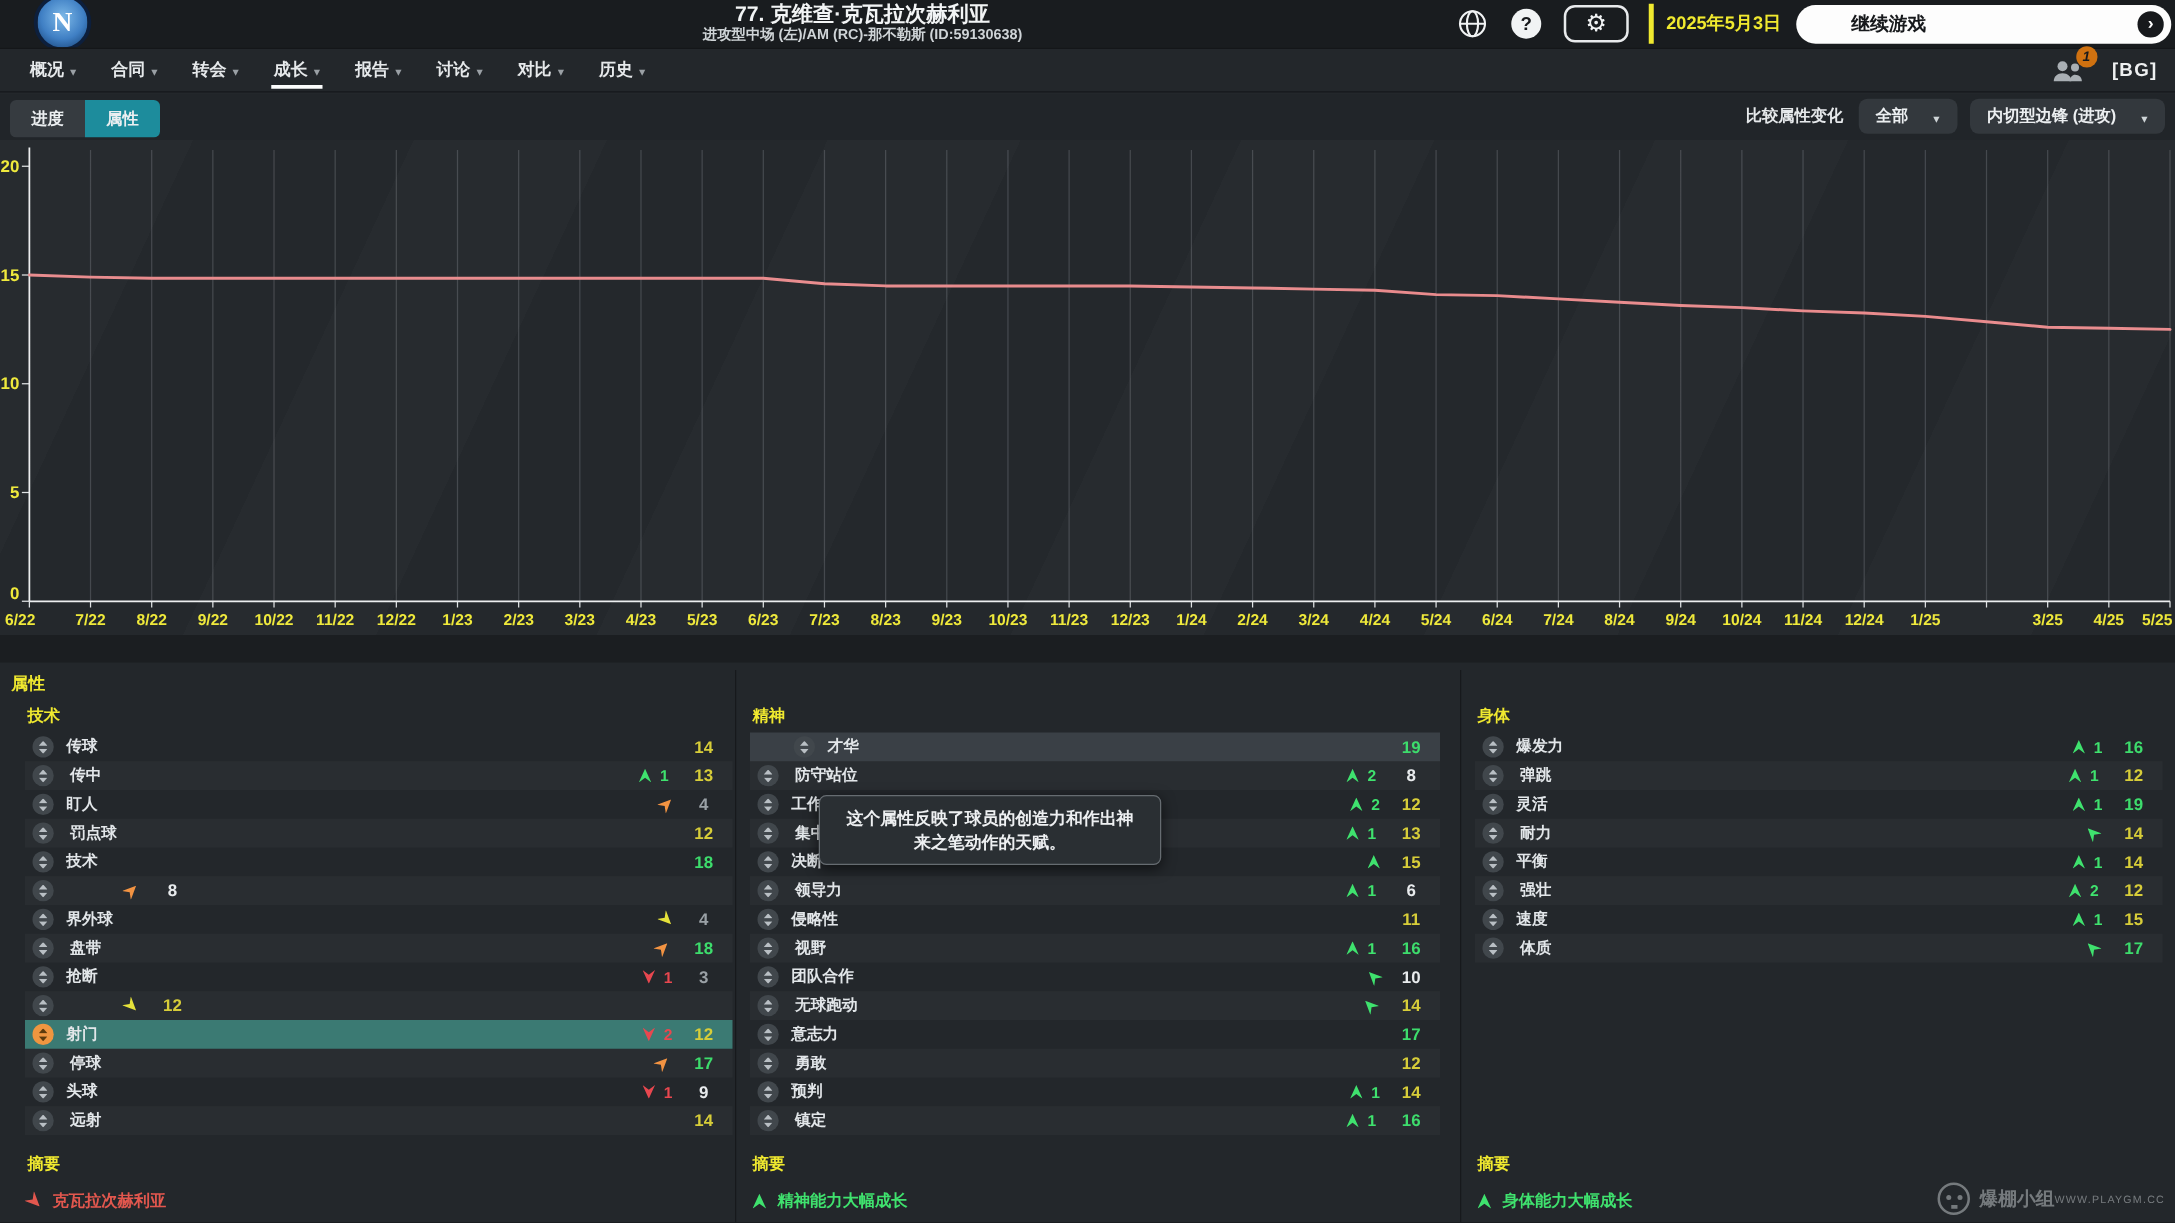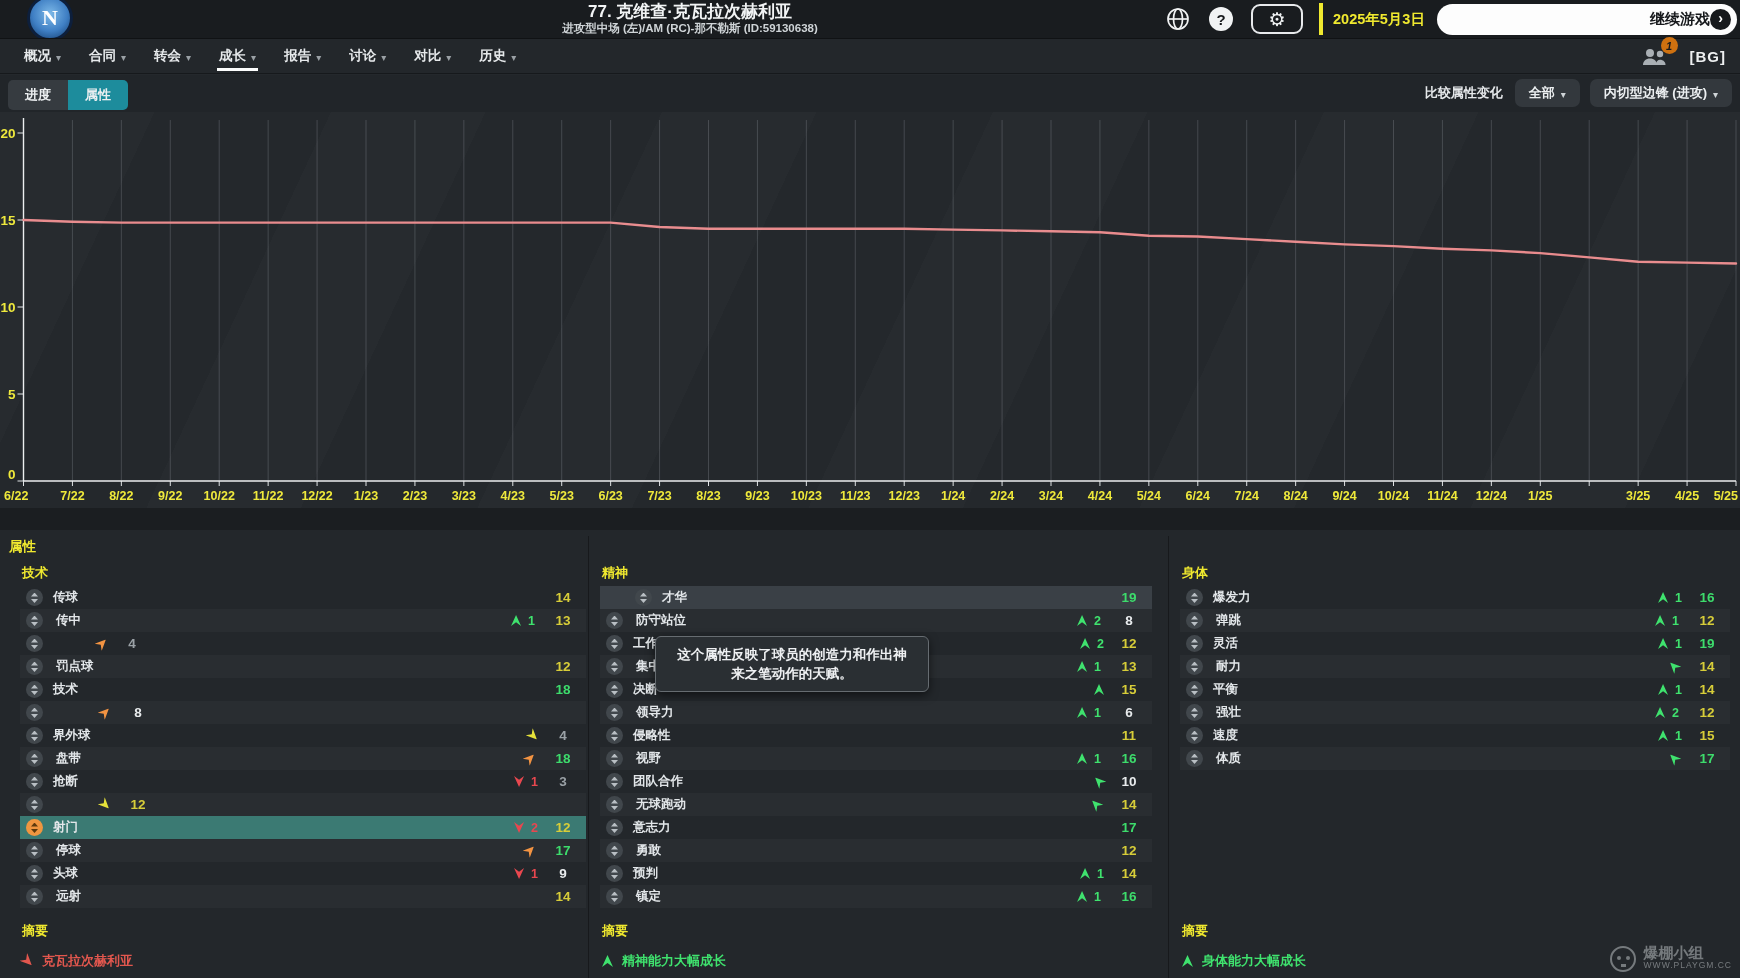--- a/index.html
+++ b/index.html
@@ -22,21 +22,21 @@
   .icon-help{width:24px;height:24px;border-radius:50%;background:#f1f3f4;color:#17191c;
       font-weight:bold;font-size:15px;margin-right:18px;}
   .icon-help::after{content:"?";}
   .icon-gear{width:52px;height:30px;border:2px solid #e8eaec;border-radius:9px;color:#f1f3f4;
       font-size:19px;margin-right:16px;}
   .icon-gear::after{content:"\2699";}
   .date-bar{width:4px;height:32px;background:#f0e92f;margin-right:10px;}
   .game-date{width:104px;font-size:14.5px;font-weight:bold;color:#f0e92f;line-height:16px;}
   .continue-btn{display:flex;align-items:center;justify-content:space-between;width:300px;height:31px;
       background:#fdfdfd;border:none;border-radius:16px;margin-right:3px;padding:0 6px 0 0;cursor:pointer;}
-  .continue-btn span.lbl{flex:1;text-align:right;font-size:15px;font-weight:bold;color:#17191c;
+  .continue-btn span.lbl{flex:1;text-align:left;font-size:15px;font-weight:bold;color:#17191c;
       font-family:inherit;padding-left:44px;}
   .cont-chevron{width:21px;height:21px;border-radius:50%;background:#17191c;color:#fff;
       display:inline-flex;align-items:center;justify-content:center;font-size:14px;font-weight:bold;}
   .cont-chevron::after{content:"\203A";margin-top:-2px;}
   
   .navbar{position:absolute;left:0;top:38px;width:1740px;height:36px;background:#23272b;
       border-top:1px solid #101214;border-bottom:1px solid #16191c;}
   .nav-tabs{position:absolute;left:10px;top:0;height:100%;display:flex;}
   .nav-tab{position:relative;display:flex;align-items:center;padding:0 14px;cursor:pointer;
       font-size:13.5px;font-weight:bold;color:#e6e9eb;}
@@ -48,21 +48,21 @@
       background:#cf7110;color:#17191c;font-size:11px;font-weight:bold;display:flex;
       align-items:center;justify-content:center;}
   .bg-tag{font-size:15px;font-weight:bold;color:#eef0f1;letter-spacing:1px;cursor:pointer;}
   
   .subnav{position:absolute;left:0;top:75px;width:1740px;height:37px;background:#212529;}
   .seg{position:absolute;left:8px;top:5px;display:flex;border-radius:5px;overflow:hidden;}
   .seg-tab{padding:6px 17px;font-size:13px;font-weight:bold;color:#eceff1;background:#363b40;cursor:pointer;}
   .seg-tab.active{background:#1d8c9c;}
   .filters{position:absolute;right:8px;top:4px;display:flex;align-items:center;gap:10px;}
   .cmp-label{font-size:13px;font-weight:bold;color:#e6e9eb;margin-right:2px;}
-  .pill{display:flex;align-items:center;gap:6px;height:28px;padding:12px 14px;border:none;
+  .pill{display:flex;align-items:center;gap:20px;height:28px;padding:12px 14px;border:none;
       border-radius:7px;background:#33383d;color:#eceff1;font-size:13px;font-weight:bold;
       font-family:inherit;cursor:pointer;}
   .pill .caret::after{content:"\25BE";font-size:10px;color:#cfd4d7;}
   
   .chart{position:absolute;left:0;top:112px;width:1740px;height:396px;background:#24282c;}
   .chart::after{content:"";position:absolute;inset:0;pointer-events:none;
       background:repeating-linear-gradient(115deg,rgba(255,255,255,.014) 0 140px,rgba(0,0,0,0) 140px 300px);}
   .axlbl{font:bold 12.5px "Liberation Sans",sans-serif;}
   .aylbl{font:bold 13.5px "Liberation Sans",sans-serif;}
   
@@ -108,21 +108,21 @@
       border:1.5px solid #666c71;border-radius:6px;padding:8px 10px;z-index:6;
       box-shadow:0 3px 10px rgba(0,0,0,.55);text-align:center;font-size:13.5px;
       font-weight:bold;color:#eef0f2;line-height:19px;}
   
   .watermark{position:absolute;right:8px;bottom:6px;display:flex;align-items:center;gap:8px;
       opacity:.5;color:#c7cccf;}
   .wm-icon{position:relative;width:26px;height:26px;border:2px solid #c7cccf;border-radius:50%;}
   .wm-icon::before{content:"";position:absolute;left:5px;top:8px;width:4px;height:4px;
       border-radius:50%;background:#c7cccf;box-shadow:9px 0 0 #c7cccf;}
   .wm-icon::after{content:"";position:absolute;left:9px;bottom:3px;width:5px;height:3px;background:#c7cccf;}
-  .wm-text{display:flex;flex-direction:column;line-height:13px;}
+  .wm-text{display:flex;flex-direction:row;line-height:13px;}
   .wm-text b{font-size:15px;font-weight:bold;font-style:normal;}
   .wm-text i{font-size:8.5px;font-style:normal;letter-spacing:1px;}
 </style>
 </head>
 <body>
 
 <div class="app">
 
   <header class="topbar">
     <div class="club-badge">
@@ -369,20 +369,21 @@
               <span class="arr up"></span>
               <span class="delta up">1</span>
             </span>
             <span class="aval" style="color: rgb(215, 205, 57);">13</span>
           </div>
           <div class="arow">
             <span class="swap">
               <i class="cu"></i>
               <i class="cd"></i>
             </span>
+            <span class="aname">盯人</span>
             <span class="ind">
               <span class="arr slight_up"></span>
             </span>
             <span class="aval" style="color: rgb(154, 161, 166);">4</span>
           </div>
           <div class="arow alt">
             <span class="swap">
               <i class="cu"></i>
               <i class="cd"></i>
             </span>

